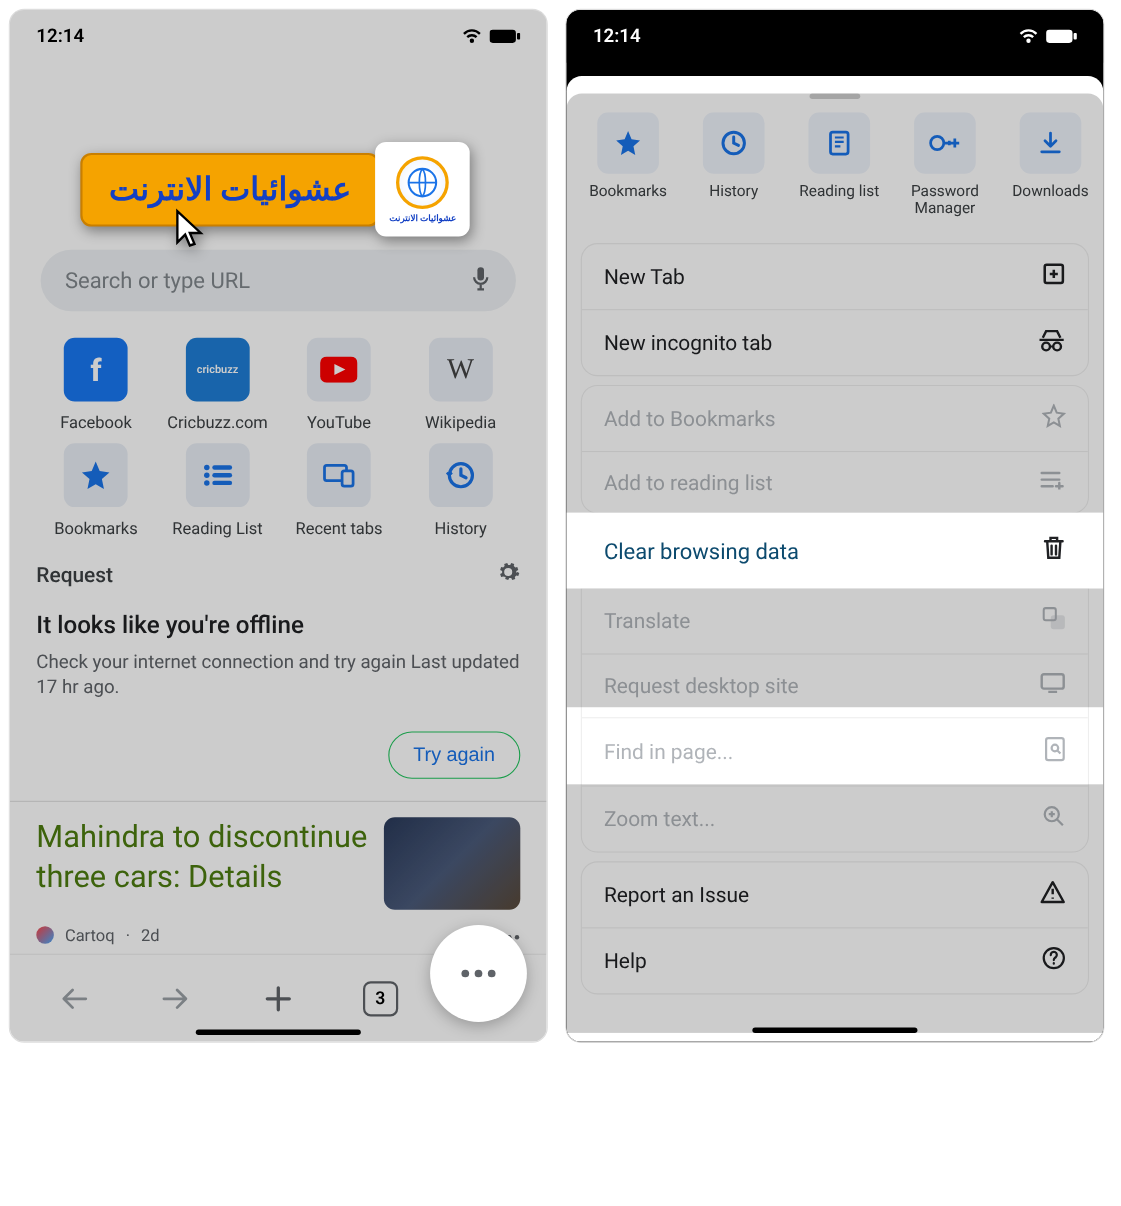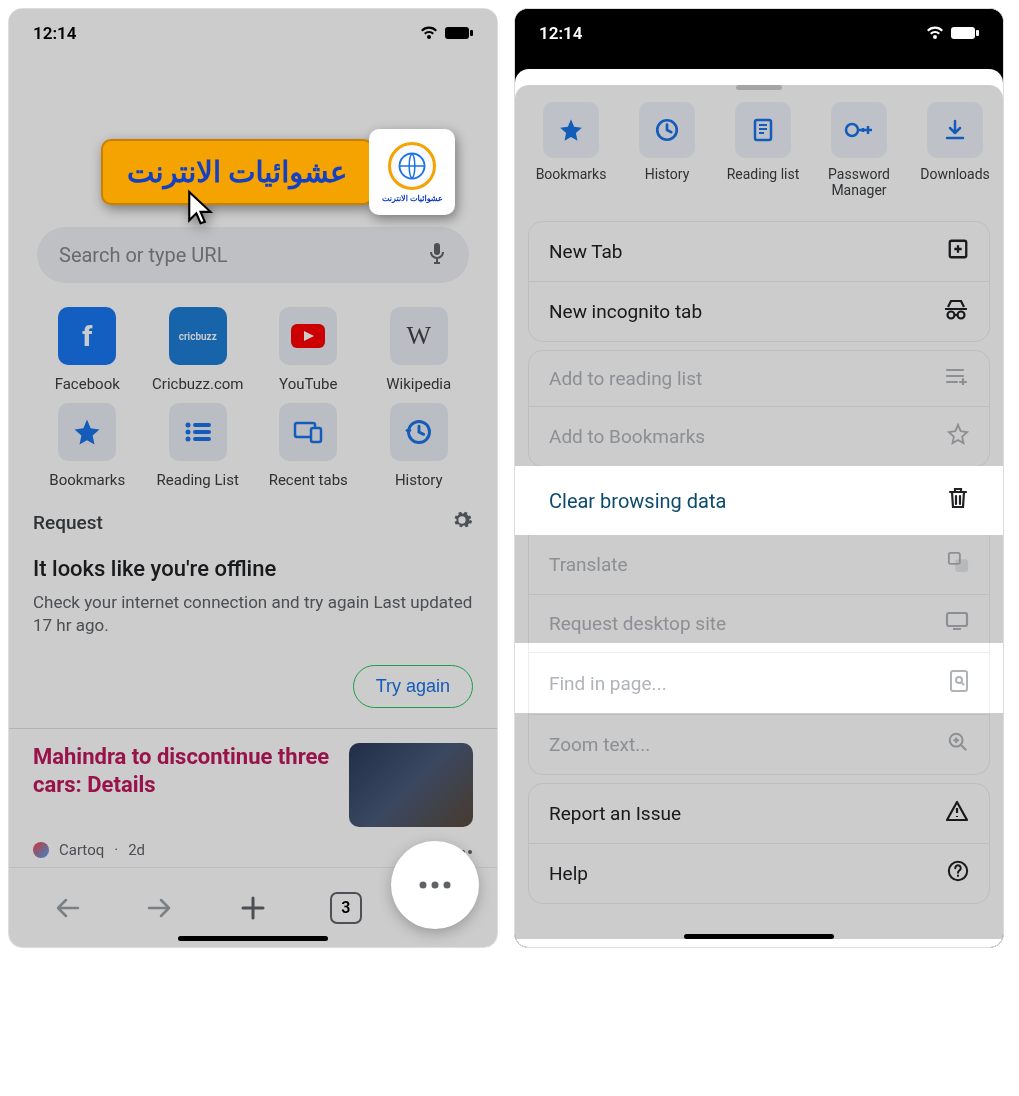--- a/index.html
+++ b/index.html
@@ -38,21 +38,20 @@
     font-size: 17px;
   }
   .status-right { display:flex; align-items:center; gap:6px;}
   .wifi-icon, .battery-icon { display:inline-block; }
   .wifi-icon svg, .battery-icon svg { display:block; }
   .banner-wrap {
     position:absolute; top:120px; left:64px;
     display:flex; align-items:center;
     z-index:10;
     filter: drop-shadow(2px 4px 6px rgba(0,0,0,0.4));
-    margin-left: 28px;
   }
   .banner {
     background: #f5a300;
     color: #1340c4;
     font-weight: 800;
     font-size: 29px;
     padding: 14px 24px;
     border-radius: 10px;
     border: 2px solid #c97f00;
     direction: rtl;
@@ -108,21 +107,21 @@
   .try-btn {
     margin: 18px 24px 0 auto; display:block;
     padding: 10px 22px; border:1px solid #22c55e; border-radius:22px;
     background:#fff; color:#1a73e8; font-size:18px; font-weight:500;
     width:fit-content;
   }
   .divider { height:1px; background:#e0e0e0; margin:20px 0 14px;}
   .article {
     display:flex; gap:14px; padding: 0 24px;
   }
-  .article-title { font-size:22px; color:#be185d; font-weight:700; line-height:1.3; flex:1;}
+  .article-title { font-size:28px; color:#4d7c0f; font-weight:400; line-height:1.3; flex:1;}
   .article-img {
     width:124px; height:84px; border-radius:10px;
     background: linear-gradient(135deg,#2a3a5a 0%,#4a5a7a 50%,#5a4a3a 100%);
   }
   .article-meta { display:flex; align-items:center; gap:10px; padding:14px 24px; color:#5f6368; font-size:15px;}
   .fav { width:16px;height:16px;border-radius:50%;background:linear-gradient(135deg,#f44,#4af);}
   .bottom-bar {
     position:absolute; bottom:0; left:0; right:0;
     height:80px; display:flex; align-items:center; justify-content:space-around;
     background:#fff; border-top:1px solid #eee;
@@ -454,29 +453,29 @@
                 <path d="M5 9l3-6h10l3 6M2 11h22" stroke="#202124" stroke-width="2.2" fill="none"></path>
                 <circle cx="8" cy="17" r="3.5" fill="none" stroke="#202124" stroke-width="2.2"></circle>
                 <circle cx="18" cy="17" r="3.5" fill="none" stroke="#202124" stroke-width="2.2"></circle>
                 <path d="M11.5 17h3" stroke="#202124" stroke-width="2"></path>
               </svg></span>
         </div>
       </div>
 
       <div class="menu-group">
         <div class="menu-row disabled">
+          <span>Add to Bookmarks</span>
+          <span><svg width="22" height="22" viewBox="0 0 24 24">
+                <path d="M12 2l2.9 6.9L22 10l-5.5 4.8L18 22l-6-3.5L6 22l1.5-7.2L2 10l7.1-1.1z" fill="none" stroke="#b0b4b9" stroke-width="2"></path>
+              </svg></span>
+        </div>
+        <div class="menu-row disabled">
           <span>Add to reading list</span>
           <span><svg width="24" height="18" viewBox="0 0 24 18">
                 <path d="M2 3h16M2 9h16M2 15h10M18 12v6m-3-3h6" stroke="#b0b4b9" stroke-width="2.2" stroke-linecap="round"></path>
-              </svg></span>
-        </div>
-        <div class="menu-row disabled">
-          <span>Add to Bookmarks</span>
-          <span><svg width="22" height="22" viewBox="0 0 24 24">
-                <path d="M12 2l2.9 6.9L22 10l-5.5 4.8L18 22l-6-3.5L6 22l1.5-7.2L2 10l7.1-1.1z" fill="none" stroke="#b0b4b9" stroke-width="2"></path>
               </svg></span>
         </div>
       </div>
 
       <div class="highlight-row">
         <span>Clear browsing data</span>
         <span><svg width="22" height="24" viewBox="0 0 22 24">
               <path d="M3 6h16M8 6V3h6v3M5 6l1 15h10l1-15M9 10v8M13 10v8" fill="none" stroke="#202124" stroke-width="2.2" stroke-linecap="round"></path>
             </svg></span>
       </div>

